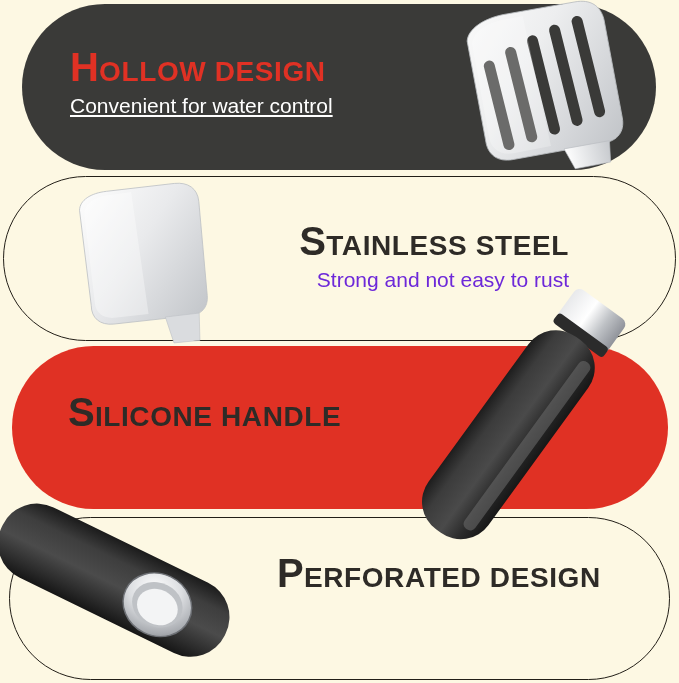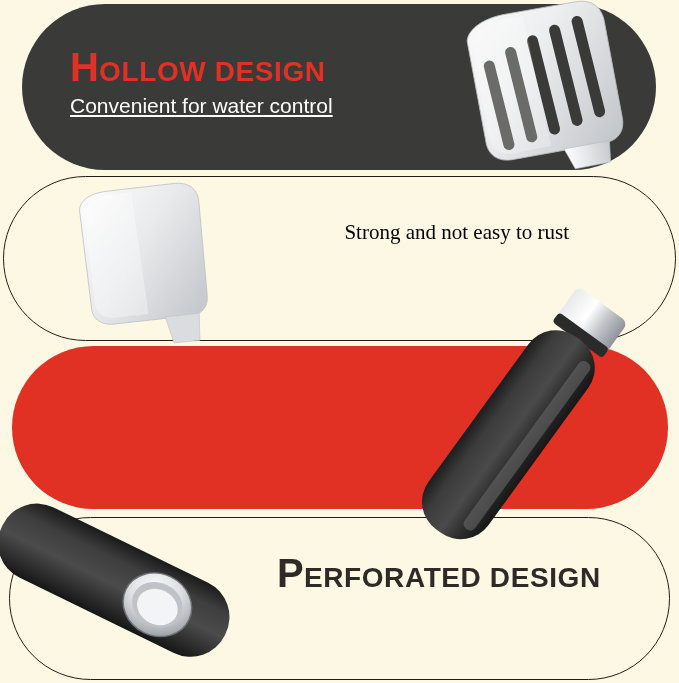--- a/index.html
+++ b/index.html
@@ -62,21 +62,21 @@
   .subline {
     font-size: 21px;
     font-weight: normal;
     line-height: 1.1;
     margin: 0;
   }
 
   .hl-red   { color: #E03124; }
   .hl-dark  { color: #2E2B27; }
   .sub-white{ color: #FFFFFF; text-decoration: underline; }
-  .sub-red  { color: #000000; font-family: Liberation Serif, serif; }
+  .sub-red  { color: #6d28d9; }
 
   
   #text-hollow     { left: 70px;  top: 47px; }
   #text-stainless  { right: 63px; top: 221px; text-align: right; }
   #text-silicone   { left: 68px;  top: 392px; }
   #text-perforated { left: 277px; top: 553px; }
 
   
   #art-slotted {
     position: absolute;
@@ -188,20 +188,23 @@
                L 44 134
                C 30 133, 23 124, 25 112
                Z" fill="url(#steelB)" stroke="#BFC2C6" stroke-width="0.8"></path>
 
       <path d="M 96 136 L 130 138 L 126 165 L 100 163 Z" fill="#DADCDF" stroke="#BFC2C6" stroke-width="0.6"></path>
       <path d="M 34 20 C 36 10, 48 5, 62 6 L 84 7 L 80 130 L 46 128 C 34 127, 28 119, 29 110 Z" fill="#FFFFFF" opacity="0.35"></path>
     </g>
   </svg>
 
   <div class="text-block" id="text-stainless">
+    <div class="headline hl-dark">
+      <span class="cap">S</span><span class="rest">TAINLESS STEEL</span>
+    </div>
     <p class="subline sub-red">Strong and not easy to rust</p>
   </div>
 
   <div class="panel panel-red" id="panel-silicone"></div>
 
   <svg id="art-handle" viewBox="0 0 290 185">
     <defs>
       <linearGradient id="blackRod" x1="0" y1="0" x2="1" y2="0">
         <stop offset="0%" stop-color="#1D1D1D"></stop>
         <stop offset="22%" stop-color="#3C3C3C"></stop>
@@ -221,20 +224,23 @@
       <rect x="104" y="-46" width="62" height="40" rx="7" fill="url(#ferrule)"></rect>
       <rect x="104" y="-14" width="62" height="12" rx="4" fill="#2B2B2B"></rect>
 
       <rect x="98" y="-4" width="74" height="238" rx="34" fill="url(#blackRod)"></rect>
 
       <rect x="150" y="10" width="13" height="206" rx="6" fill="#6E6E6E" opacity="0.55"></rect>
     </g>
   </svg>
 
   <div class="text-block" id="text-silicone">
+    <div class="headline hl-dark">
+      <span class="cap">S</span><span class="rest">ILICONE HANDLE</span>
+    </div>
   </div>
 
   <div class="panel panel-light" id="panel-perforated"></div>
 
   <svg id="art-perf-handle" viewBox="0 0 245 170">
     <defs>
       <linearGradient id="blackRod2" x1="0" y1="0" x2="0" y2="1">
         <stop offset="0%" stop-color="#1B1B1B"></stop>
         <stop offset="25%" stop-color="#3E3E3E"></stop>
         <stop offset="55%" stop-color="#4B4B4B"></stop>

